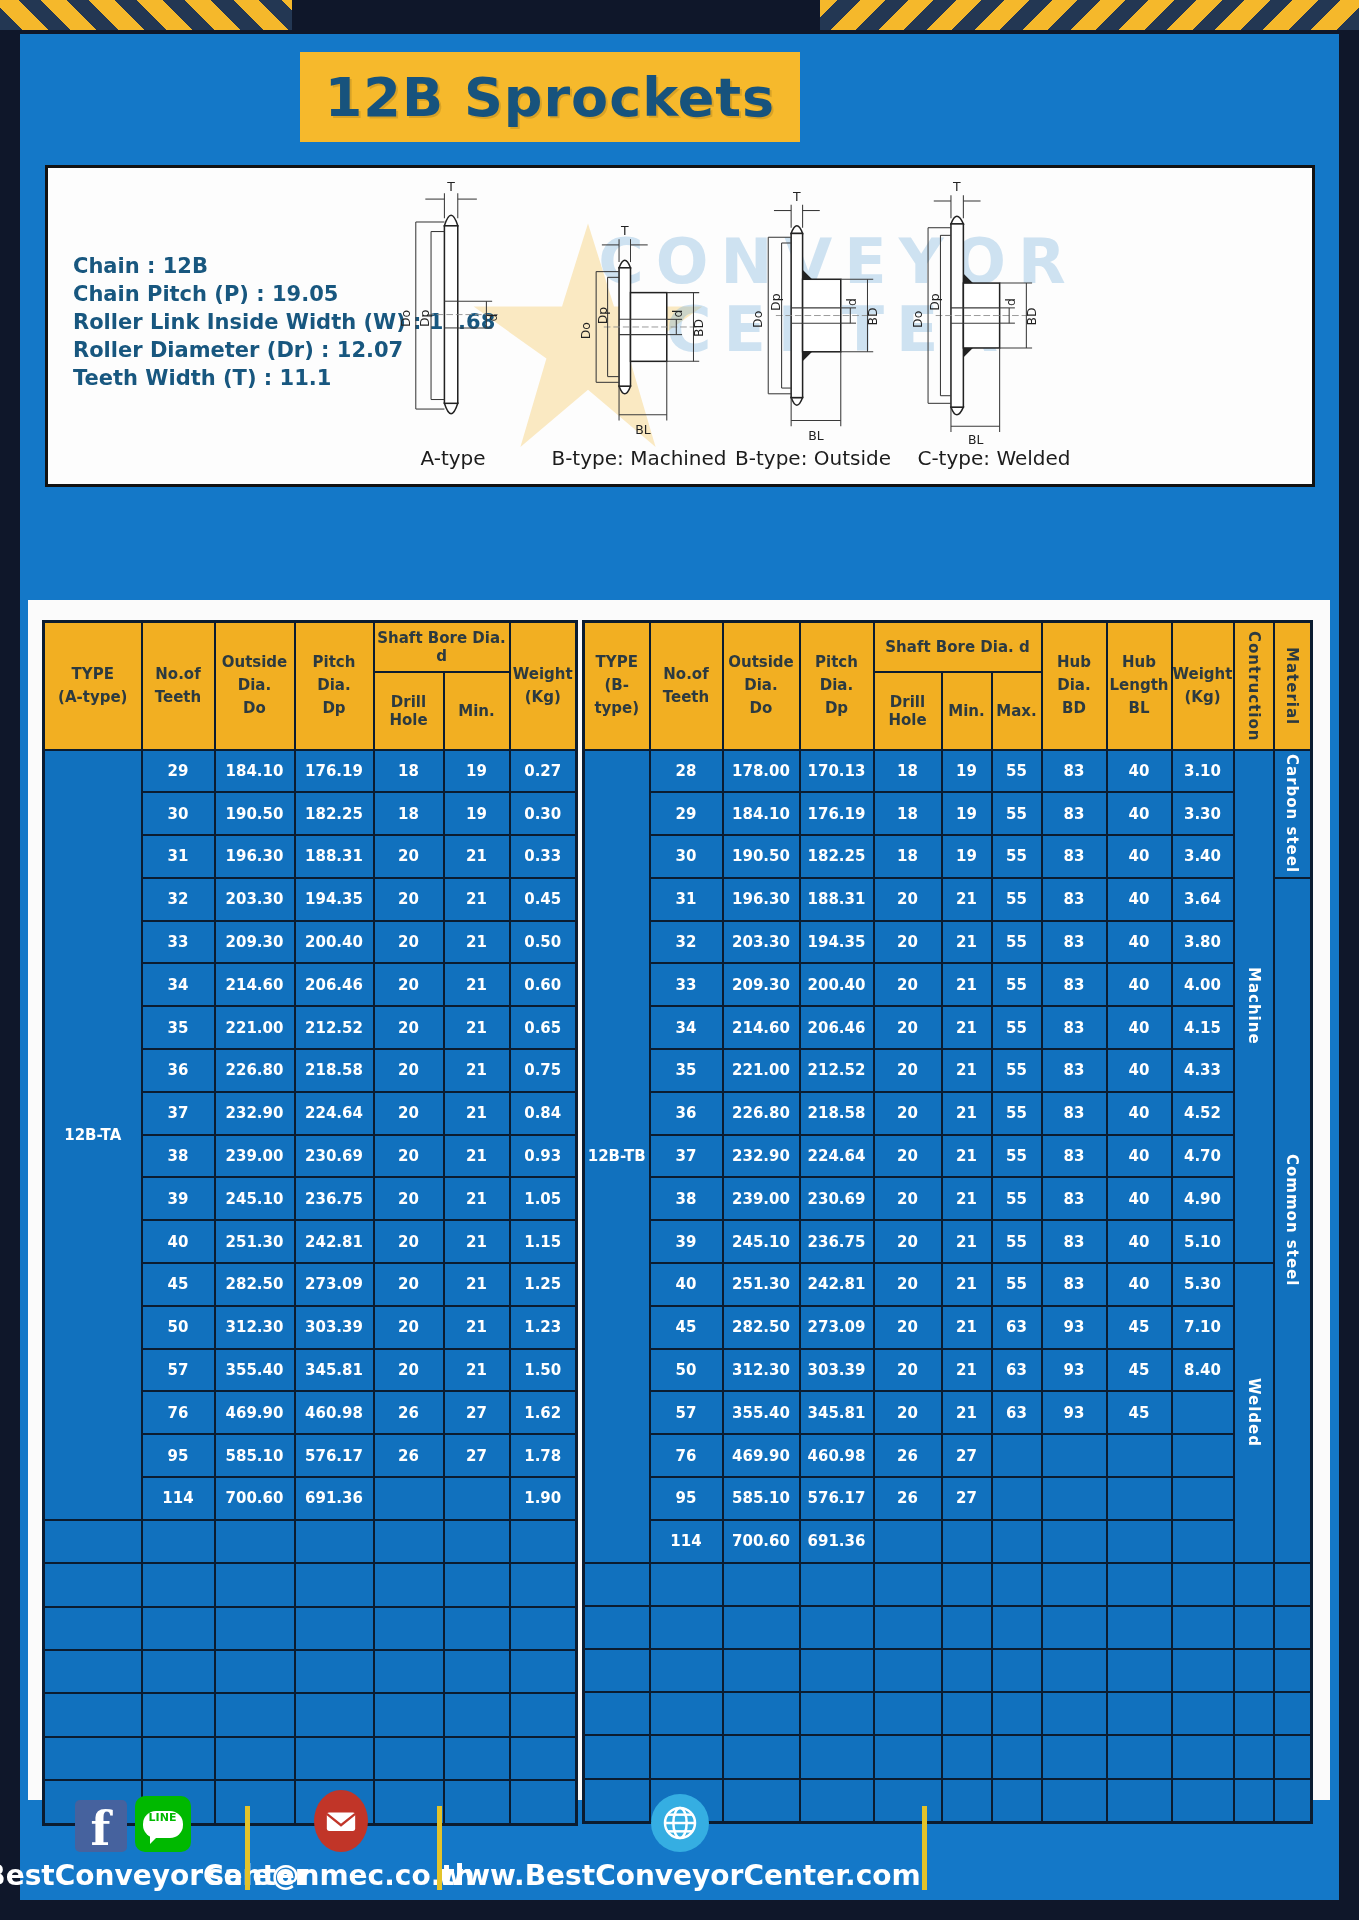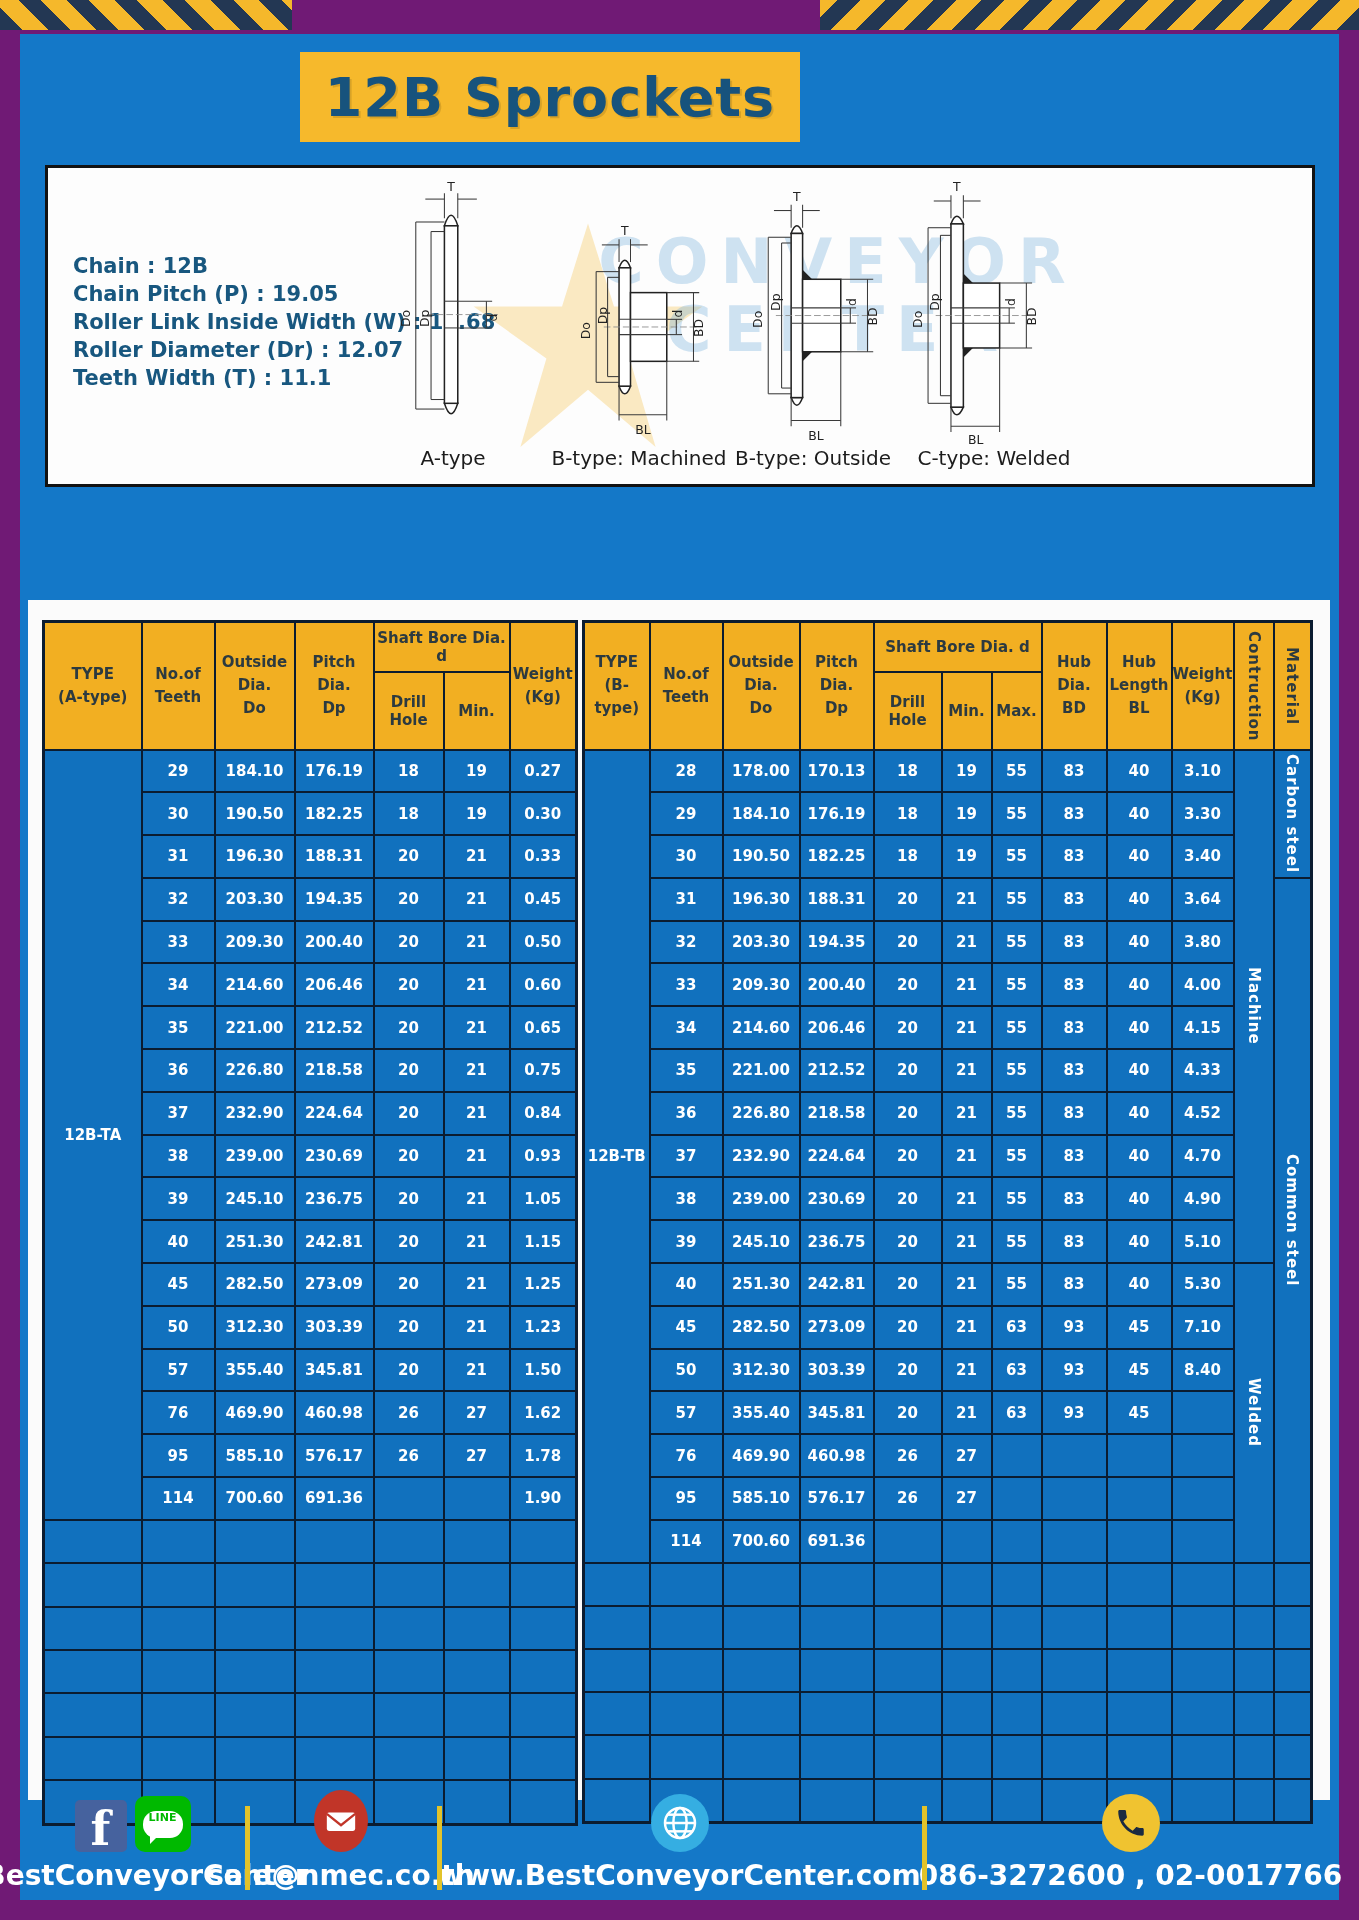--- a/index.html
+++ b/index.html
@@ -1,16 +1,16 @@
 <!DOCTYPE html>
 <html><head>
 <meta charset="utf-8">
 <style>
   html,body{margin:0;padding:0;background:#ffffff;}
-  .page{position:relative;width:1359px;height:1920px;background:#701a75;overflow:hidden;
+  .page{position:relative;width:1359px;height:1920px;background:#0f172a;overflow:hidden;
         font-family:"DejaVu Sans",sans-serif;}
   
   .stripe{position:absolute;top:0;height:30px;}
   .stripe-left{left:0;width:292px;background:repeating-linear-gradient(45deg,#233753 0 16px,#F5B82B 16px 34px);}
   .stripe-right{left:820px;width:539px;background:repeating-linear-gradient(-45deg,#233753 0 16px,#F5B82B 16px 34px);}
   
   .blue-panel{position:absolute;left:20px;top:34px;width:1319px;height:1866px;background:#1478C8;}
   
   .banner{position:absolute;left:300px;top:52px;width:500px;height:90px;background:#F6B92C;
           display:flex;align-items:center;justify-content:center;}
@@ -888,24 +888,14 @@
               <ellipse cx="12" cy="12" rx="4" ry="9"></ellipse>
             <line x1="3" y1="12" x2="21" y2="12"></line>
               <line x1="4.2" y1="7" x2="19.8" y2="7"></line>
             <line x1="4.2" y1="17" x2="19.8" y2="17"></line>
             </svg>
         </div>
       </div>
       <div class="f-label">www.BestConveyorCenter.com</div>
     </div>
     <div class="f-div" style="left:902px"></div>
-    <div class="f-sec" style="width:417px">
-      <div class="icons">
-        <div class="icon-phone">
-          <svg width="34" height="34" viewBox="0 0 24 24" fill="#1b2a41">
-            <path d="M6.6 10.8c1.4 2.8 3.8 5.1 6.6 6.6l2.2-2.2c.3-.3.7-.4 1-.2 1.1.4 2.3.6 3.6.6.6 0 1 .4 1 1V20c0 .6-.4 1-1 1C10.8 21 3 13.2 3 3.9c0-.6.4-1 1-1h3.5c.6 0 1 .4 1 1 0 1.2.2 2.4.6 3.6.1.3 0 .7-.2 1l-2.3 2.3z"></path>
-            </svg>
-        </div>
-      </div>
-      <div class="f-label">086-3272600 , 02-0017766</div>
-    </div>
   </div>
 </div>
 
 </body></html>

